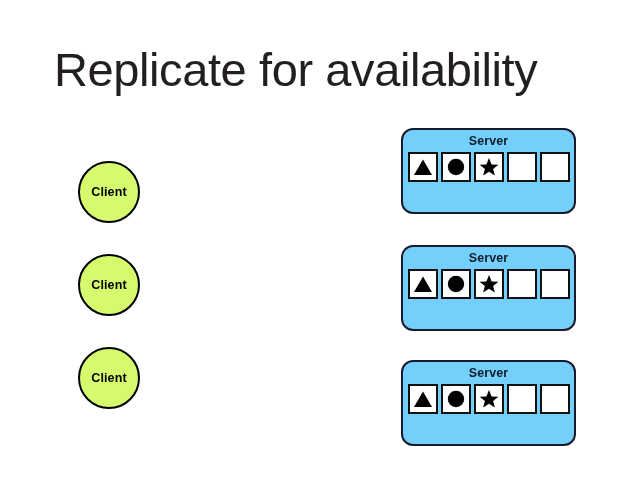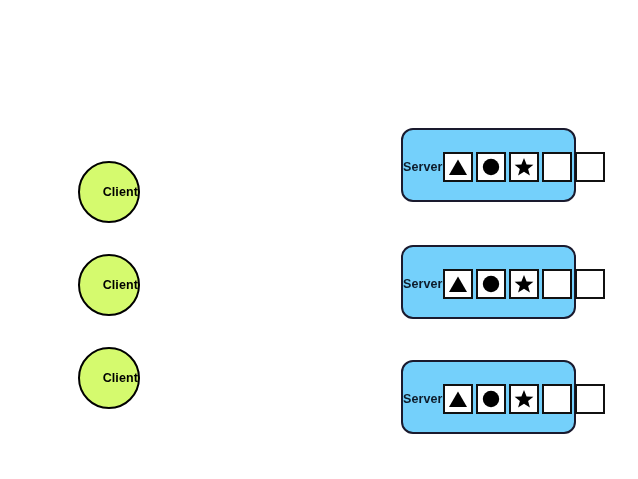--- a/index.html
+++ b/index.html
@@ -34,40 +34,41 @@
   .client-node {
     position: absolute;
     width: 62px;
     height: 62px;
     border-radius: 50%;
     background: #d5fa6e;
     border: 2.5px solid #000000;
     box-sizing: border-box;
     display: flex;
     align-items: center;
-    justify-content: flex-end;
+    justify-content: center;
   }
   .client-label {
     font-family: "Liberation Sans", sans-serif;
     font-size: 12.5px;
     font-weight: bold;
     color: #000000;
     letter-spacing: 0.1px;
     user-select: none;
   }
   
   .server-node {
     position: absolute;
     width: 175px;
-    height: 74px;
+    height: 86px;
     background: #74d0fb;
     border: 2.5px solid #1a1a2e;
     border-radius: 12px;
     box-sizing: border-box;
     display: flex;
+    flex-direction: column;
     align-items: center;
   }
   .server-label {
     font-family: "Liberation Sans", sans-serif;
     font-size: 12.5px;
     font-weight: bold;
     color: #0d1b2a;
     margin-top: 4px;
     letter-spacing: 0.1px;
     user-select: none;
@@ -98,20 +99,21 @@
     font-family: "Liberation Sans", sans-serif;
     font-size: 11px;
     color: #6d6d6d;
   }
 </style>
 </head>
 <body>
 
 <div id="slide">
 
+  <div id="slide-title">Replicate for availability</div>
 
   <div id="clients-group">
       <div class="client-node" style="left: 78px; top: 161px; background: rgb(213, 250, 110); border-color: rgb(0, 0, 0);">
         <span class="client-label">Client</span>
       </div>
       <div class="client-node" style="left: 78px; top: 254px; background: rgb(213, 250, 110); border-color: rgb(0, 0, 0);">
         <span class="client-label">Client</span>
       </div>
       <div class="client-node" style="left: 78px; top: 347px; background: rgb(213, 250, 110); border-color: rgb(0, 0, 0);">
         <span class="client-label">Client</span>

